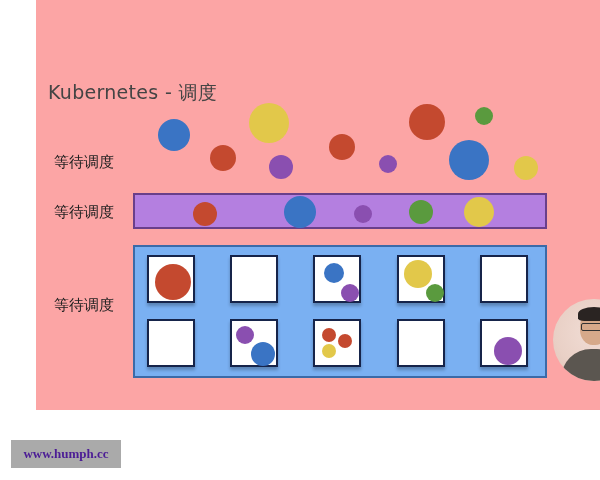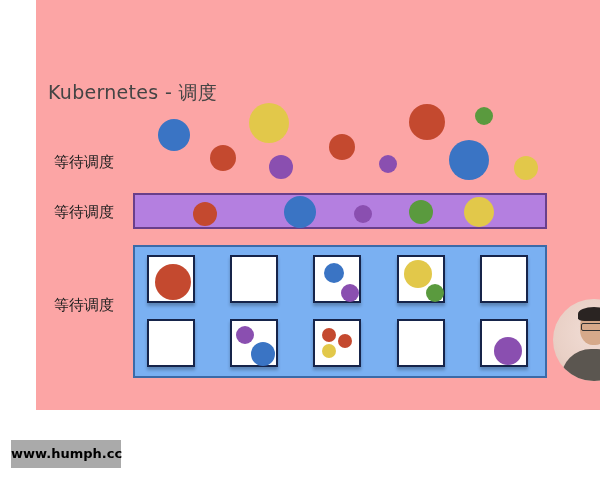--- a/index.html
+++ b/index.html
@@ -10,21 +10,21 @@
   .ball{position:absolute;border-radius:50%;}
   .queue{position:absolute;left:97px;top:193px;width:414px;height:36px;background:#b47fe0;border:2px solid #6a3f8a;box-sizing:border-box;}
   .cluster{position:absolute;left:97px;top:245px;width:414px;height:133px;background:#7ab0f2;border:2px solid #3b6aa8;box-sizing:border-box;}
   .node{position:absolute;width:48px;height:48px;background:#fff;border:2px solid #16244a;box-sizing:border-box;box-shadow:0 3px 3px rgba(0,0,0,0.25);}
   .node .ball{position:absolute;}
   .footer{position:absolute;left:0;top:390px;width:600px;height:19px;background:#1e2150;}
   .footer .aliyun{position:absolute;left:460px;top:2px;color:#fff;font-size:12px;}
   .footer .cncf{position:absolute;left:526px;top:2px;color:#fff;font-size:8px;line-height:7px;font-weight:bold;}
   .footer .cncf small{font-size:5px;font-weight:normal;display:block;}
   .cncf-icon{position:absolute;left:514px;top:4px;width:10px;height:10px;border:1px solid #fff;box-sizing:border-box;}
-  .watermark{position:absolute;background:#aaaaaa;color:#000000;font-size:13px;font-weight:bold;text-align:center;line-height:28px;}
+  .watermark{position:absolute;background:#aaaaaa;color:#4c1d95;font-size:13px;font-weight:bold;text-align:center;line-height:28px;font-family:Liberation Serif, serif;}
   .avatar{position:absolute;left:517px;top:299px;width:82px;height:82px;border-radius:50%;background:radial-gradient(circle at 50% 40%,#f1ddd5 0%,#e9d0c6 60%,#dcc1b6 100%);overflow:hidden;}
   .avatar .head{position:absolute;left:27px;top:12px;width:28px;height:34px;border-radius:45%;background:#d6a98a;}
   .avatar .hair{position:absolute;left:25px;top:8px;width:32px;height:14px;border-radius:50% 50% 20% 20%;background:#2a2422;}
   .avatar .glasses{position:absolute;left:28px;top:24px;width:26px;height:6px;border:1px solid #333;border-radius:2px;}
   .avatar .body{position:absolute;left:8px;top:50px;width:66px;height:40px;border-radius:30px 30px 0 0;background:#5b5650;}
 </style>
 </head>
 <body>
 
 <div class="watermark" style="left:480px;top:10px;width:110px;height:28px;">www.humph.cc</div>

